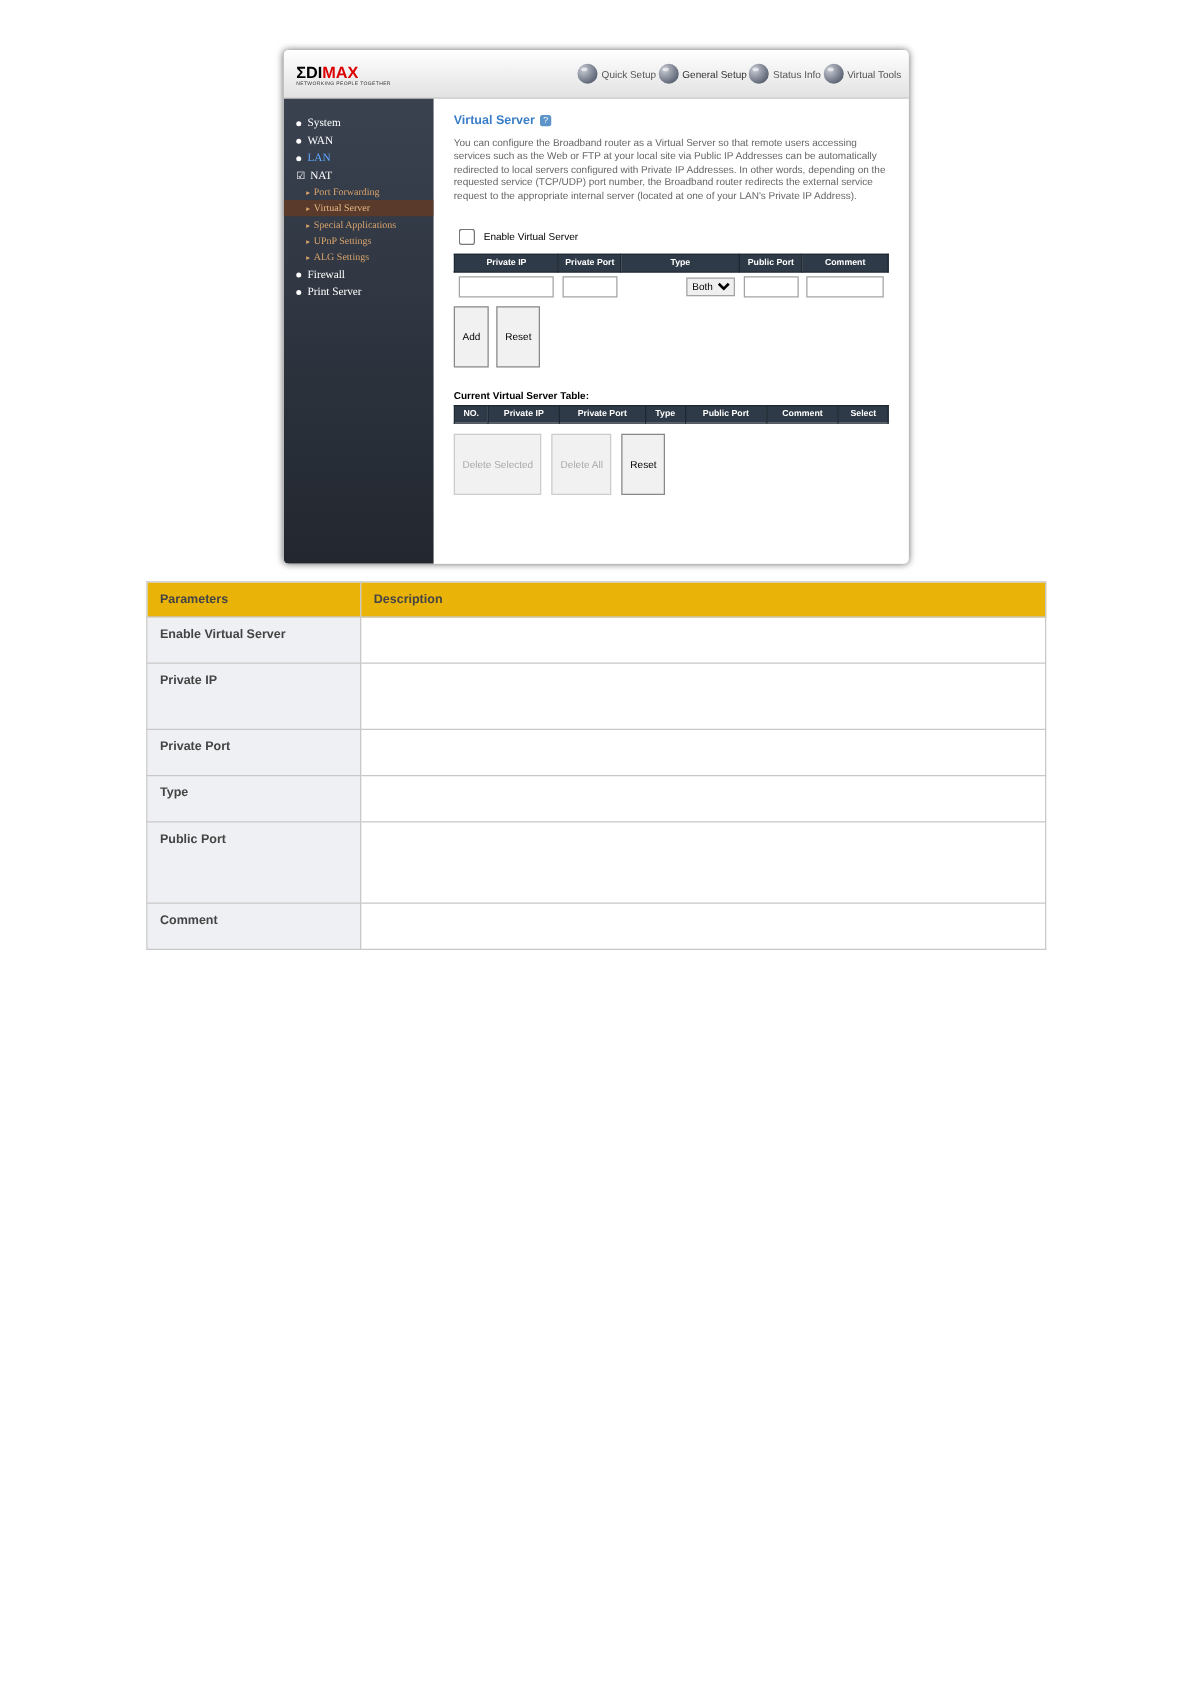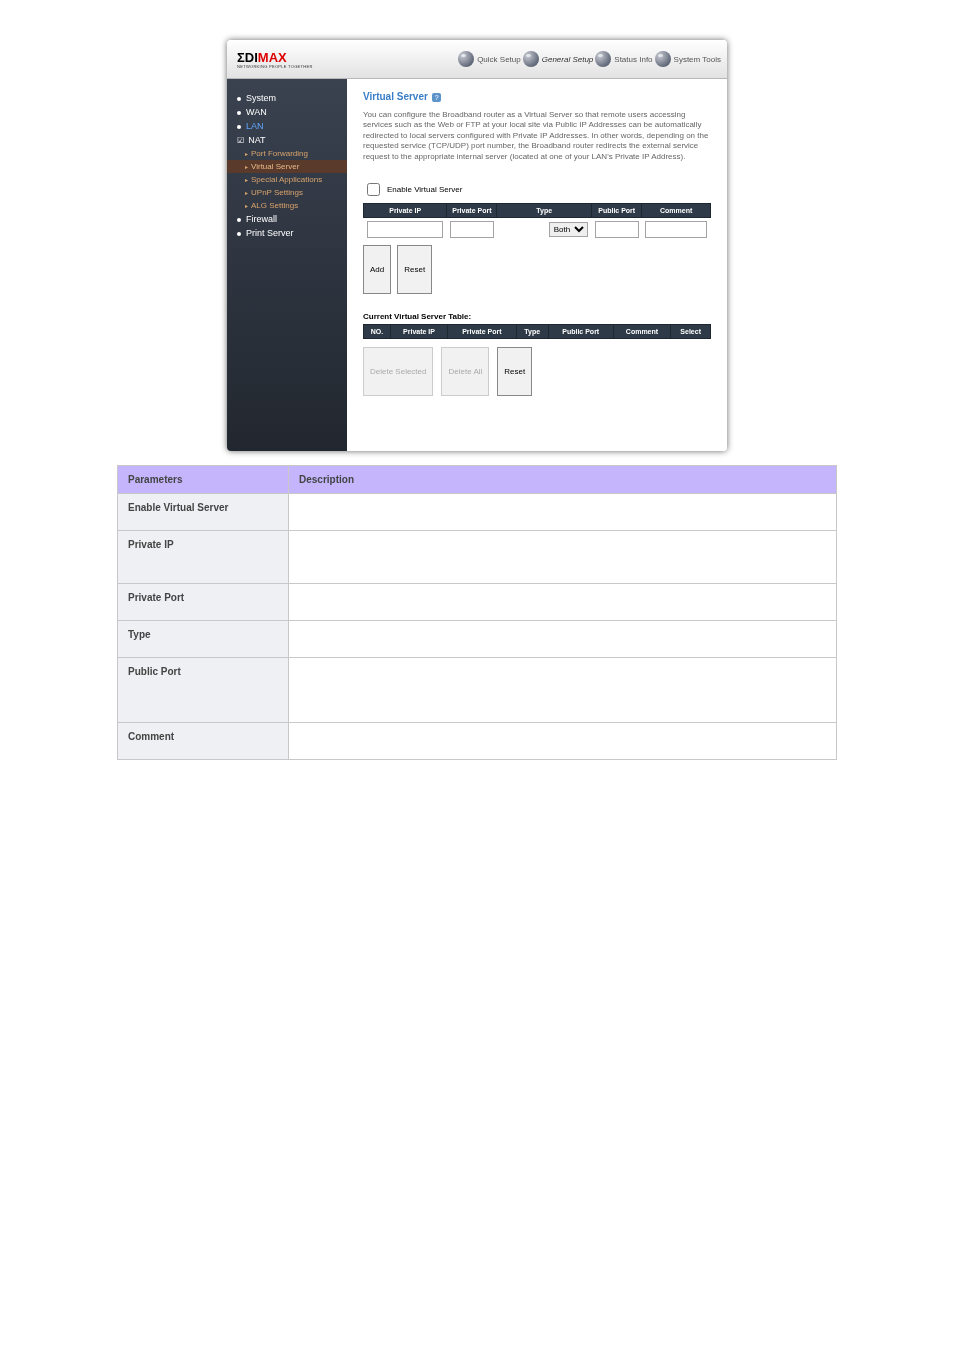--- a/index.html
+++ b/index.html
@@ -6,28 +6,28 @@
 .page{width:888px;margin:0 auto;padding:40px 0;}
 .app{width:500px;margin:0 auto;box-shadow:0 0 6px rgba(0,0,0,0.6);border-radius:4px;overflow:hidden;}
 
 .hdr{display:flex;background:linear-gradient(#fff,#e2e2e2);border-bottom:1px solid #b8b8b8;height:38px;align-items:center;}
 .logo{display:flex;flex-direction:column;padding:4px 10px 2px 10px;}
 .logo-top{font-family:'Arial Black',sans-serif;font-size:13px;font-weight:900;color:#000;letter-spacing:0px;line-height:1;}
 .logo-top .red{color:#d00;}
 .logo-sub{font-size:4px;color:#333;letter-spacing:0.3px;}
 .nav{display:flex;margin-left:auto;gap:2px;padding-right:6px;}
 .nav-item{display:flex;align-items:center;gap:3px;font-size:8px;color:#555;cursor:pointer;}
-.nav-item.active{color:#333;font-style:italic;}
+.nav-item.active{color:#333;}
 .globe{width:16px;height:16px;border-radius:50%;background:radial-gradient(circle at 30% 30%,#c8cbd4 0%,#6a7180 65%,#3c4554 100%);position:relative;flex-shrink:0;}
 .globe::after{content:"";position:absolute;top:3px;left:3px;width:5px;height:3px;background:rgba(255,255,255,0.6);border-radius:50%;}
 .body{display:flex;}
 
 .sidebar{width:120px;background:linear-gradient(#3a4250,#22272f);min-height:340px;padding:12px 0 20px 0;}
 .sidebar ul{list-style:none;margin:0;padding:0;}
-.sidebar li{color:#fff;font-size:9px;padding:2px 14px 2px 10px;cursor:pointer;}
+.sidebar li{color:#fff;font-size:9px;padding:2px 14px 2px 10px;cursor:pointer;font-family:Liberation Serif, serif;}
 .sidebar li.bullet::before{content:"";display:inline-block;width:4px;height:4px;border-radius:50%;background:#fff;margin-right:5px;vertical-align:middle;}
 .sidebar li.sel-blue{color:#5fa7ff;}
 .sidebar li.check::before{content:"☑";margin-right:4px;font-size:8px;}
 .sidebar li.sub{color:#d9a36b;padding-left:18px;font-size:8px;}
 .sidebar li.sub.hl{background:#5a3a2a;color:#e8b887;}
 .sidebar li.sub::before{content:"▸";color:#d9a36b;margin-right:3px;font-size:6px;}
 
 .main{flex:1;background:#fff;padding:12px 16px 18px 16px;font-size:8px;color:#333;}
 .main h2{color:#3a7ec8;font-size:10px;margin:0 0 8px 0;display:inline-block;}
 .help-ic{display:inline-block;width:9px;height:9px;border-radius:2px;background:#5c93c8;color:#fff;font-size:7px;text-align:center;line-height:9px;vertical-align:middle;margin-left:2px;}
@@ -44,21 +44,21 @@
 button.small:disabled{color:#aaa;border-color:#ccc;cursor:default;}
 .cur-title{font-weight:bold;font-size:8px;margin-top:18px;margin-bottom:3px;color:#000;}
 .cur-tbl{width:100%;border-collapse:collapse;}
 .cur-tbl th{background:#2e3a47;color:#fff;font-size:7px;font-weight:bold;padding:3px 2px;border:1px solid #1f2730;}
 .btm-btns{margin-top:8px;display:flex;gap:8px;align-items:center;}
 
 .params-wrap{width:720px;margin:14px auto 0 auto;}
 .params{width:100%;border-collapse:collapse;border:1px solid #b9b9b9;}
 .params th,.params td{border:1px solid #c8c8c8;padding:8px 10px;font-size:10px;text-align:left;vertical-align:top;color:#555;}
 .params th{background:#eef0f3;color:#444;font-weight:bold;width:150px;}
-.params thead th{background:#c4b5fd;}
+.params thead th{background:#eab308;}
 .params tbody td{height:20px;}
 .params tbody tr.tall td{height:48px;}
 .params tbody tr.med td{height:36px;}
 </style>
 </head>
 <body>
 
 <div class="page">
 
   <div class="app">
@@ -76,21 +76,21 @@
         <div class="nav-item active">
           <span class="globe"></span>
           <span>General Setup</span>
         </div>
         <div class="nav-item">
           <span class="globe"></span>
           <span>Status Info</span>
         </div>
         <div class="nav-item">
           <span class="globe"></span>
-          <span>System Tools</span>
+          <span>Virtual Tools</span>
         </div>
       </div>
     </div>
 
     <div class="body">
 
       <div class="sidebar">
         <ul>
           <li class="bullet"><span>System</span></li>
           <li class="bullet"><span>WAN</span></li>

